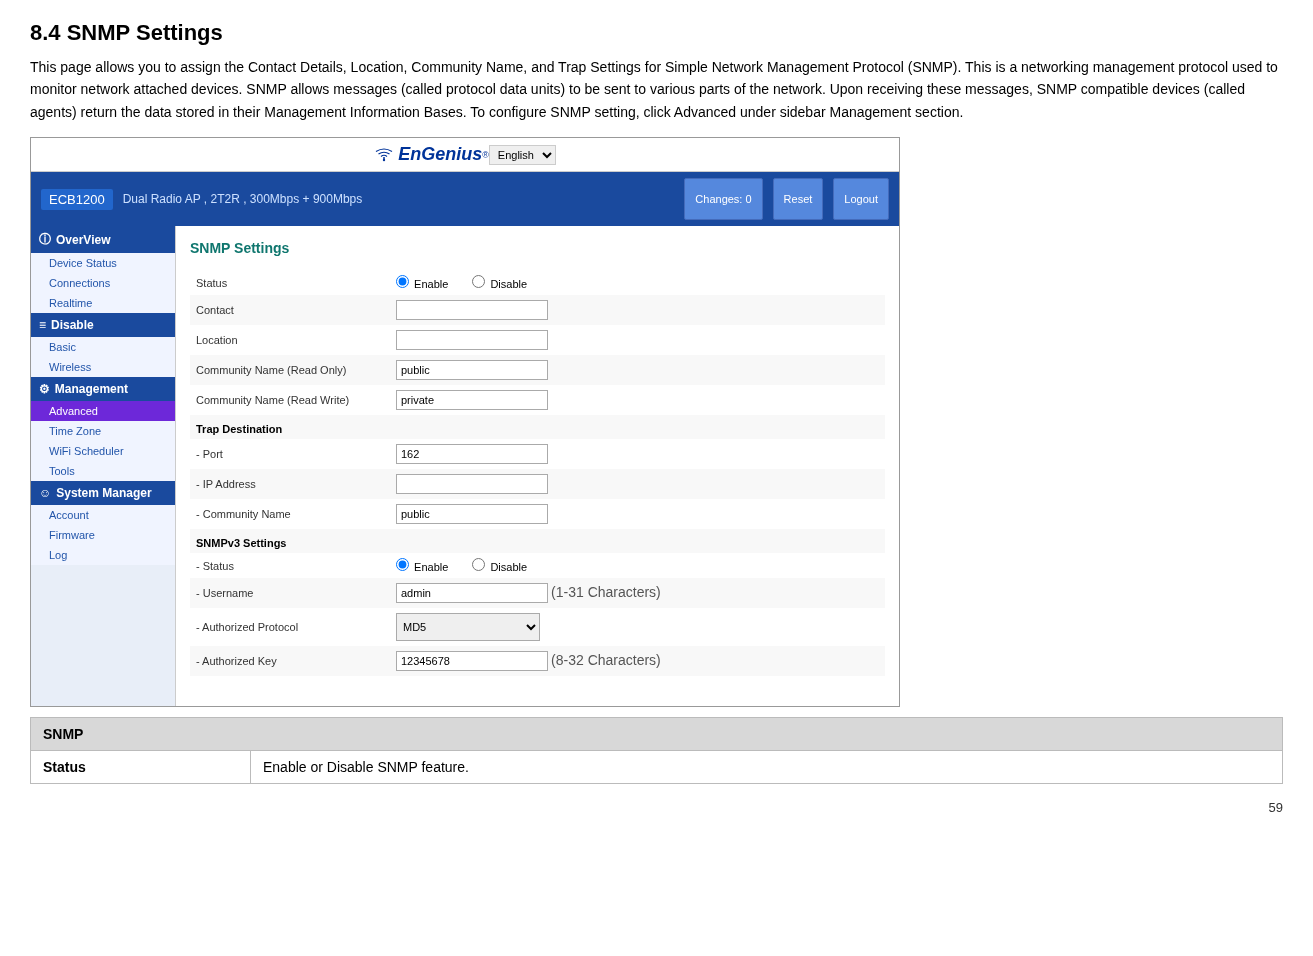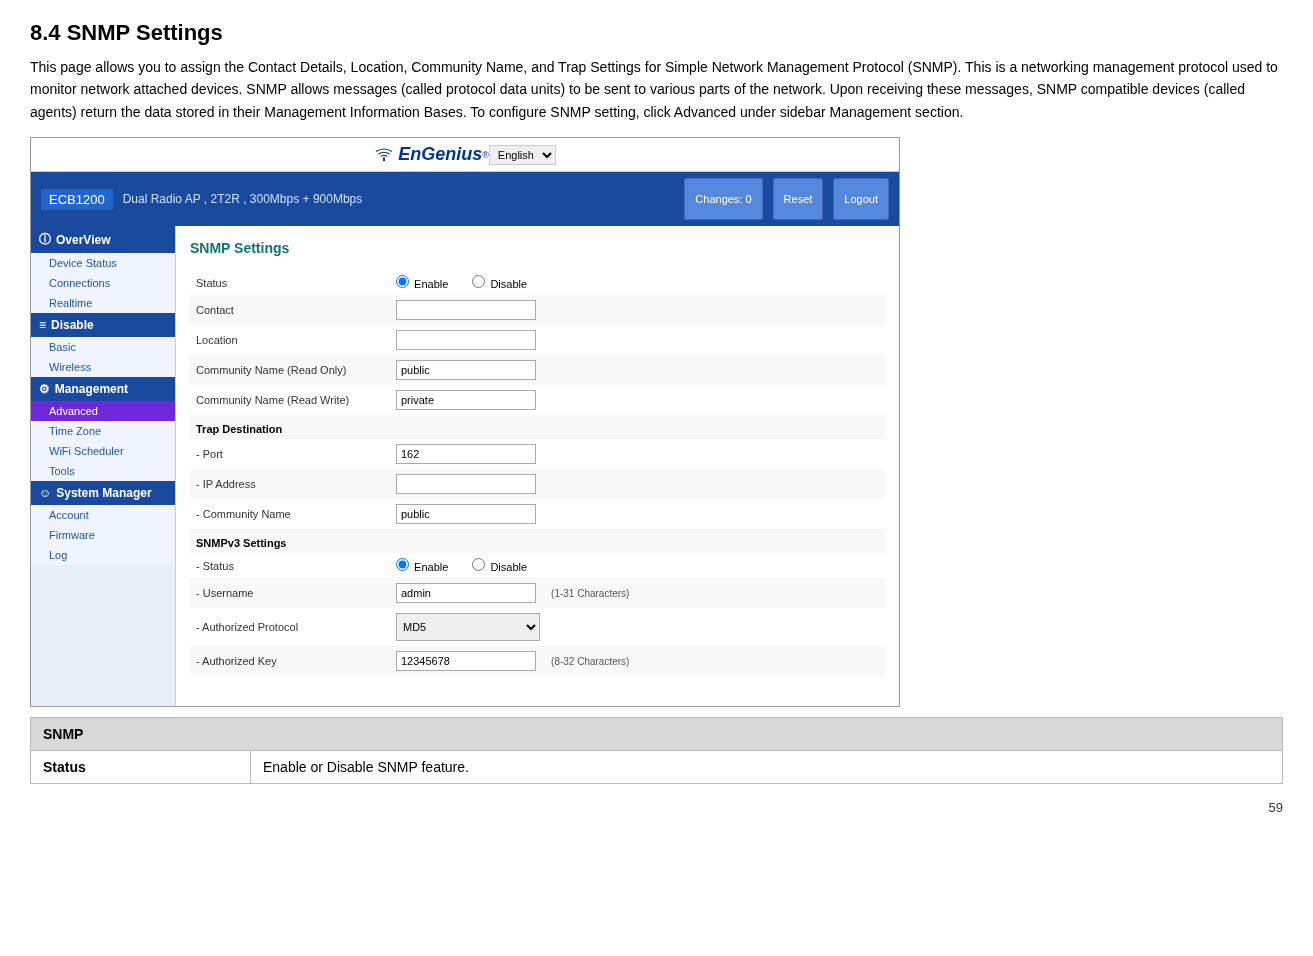--- a/index.html
+++ b/index.html
@@ -152,43 +152,43 @@
     .section-label {
       font-weight: bold;
       font-size: 12px;
       padding: 8px 6px 4px 6px !important;
       color: #000;
     }
     .form-input {
       border: 1px solid #aaa;
       padding: 2px 4px;
       font-size: 11px;
-      width: 140px;
+      width: 152px;
       height: 20px;
     }
     .form-select {
       border: 1px solid #aaa;
       padding: 2px 2px;
       font-size: 11px;
       width: 144px;
       height: 28px;
     }
     .radio-group {
       display: flex;
       align-items: center;
       gap: 24px;
       font-size: 11px;
     }
     .radio-group input[type="radio"] {
       margin-right: 2px;
     }
     .hint-text {
-      font-size: 10px;
+      font-size: 14px;
       color: #555;
-      margin-left: 12px;
+      margin-left: 0;
     }
     
     .info-table {
       width: 100%;
       border-collapse: collapse;
       margin-top: 10px;
       font-size: 14px;
     }
     .info-table th {
       background: #d8d8d8;

